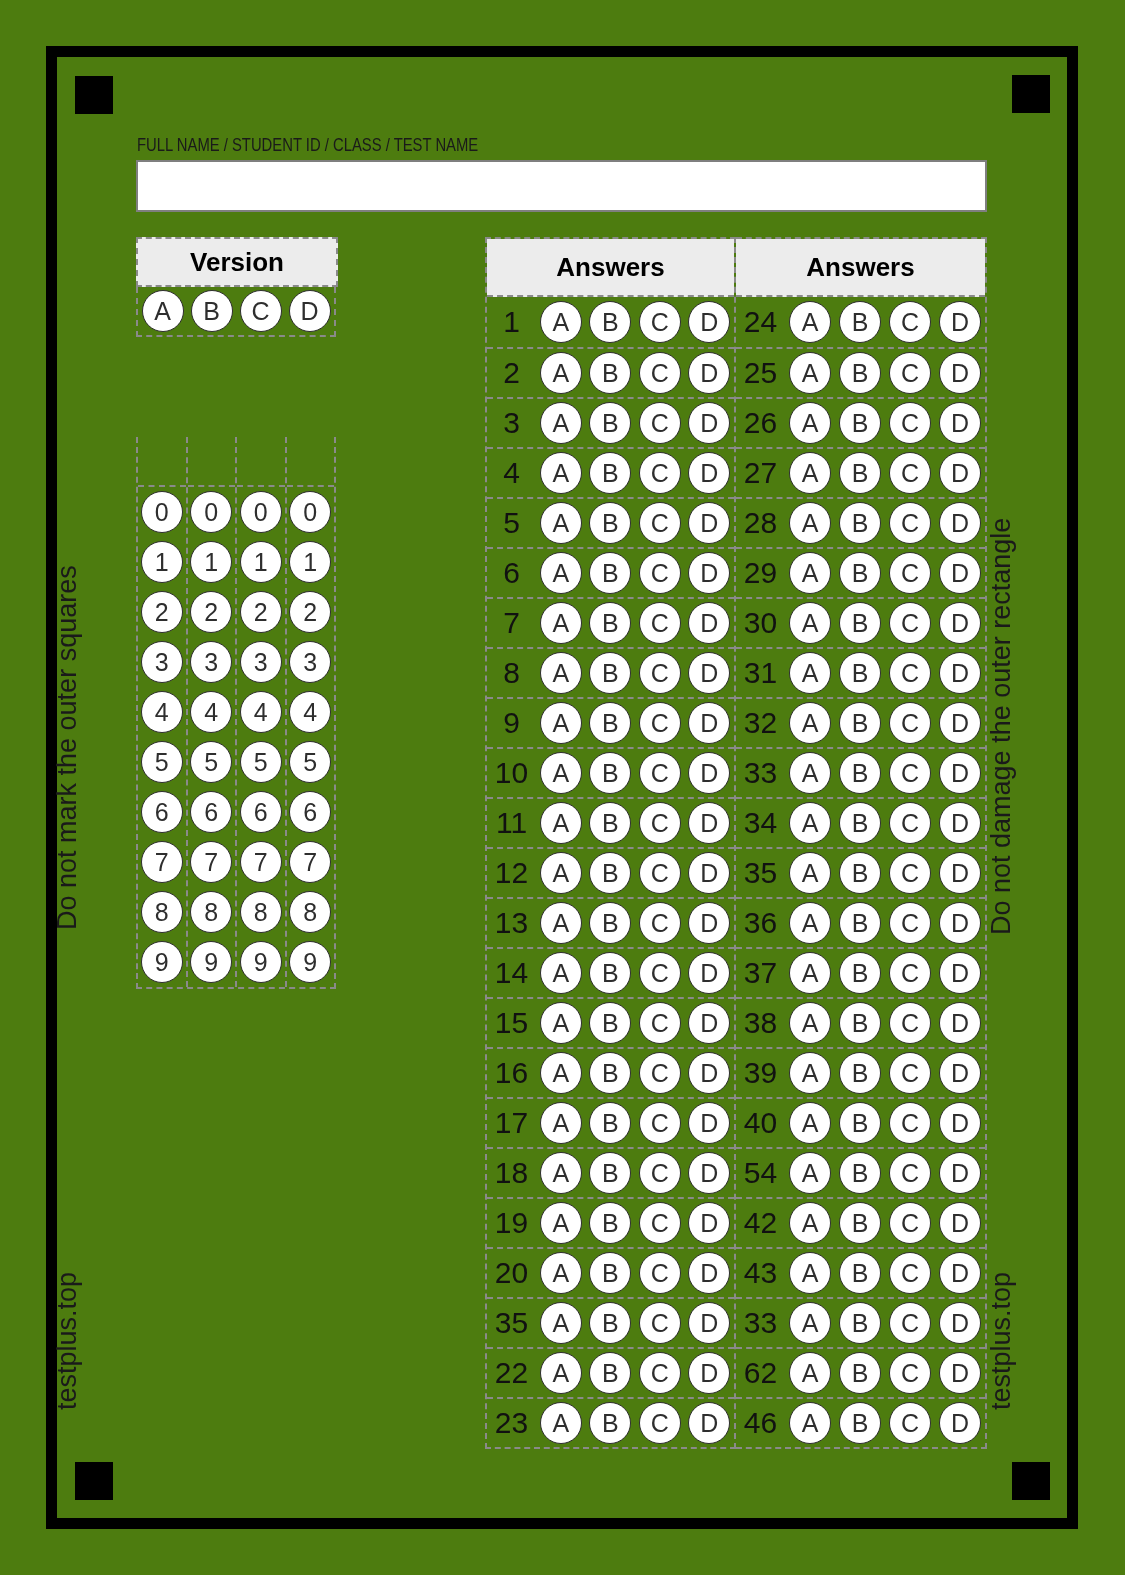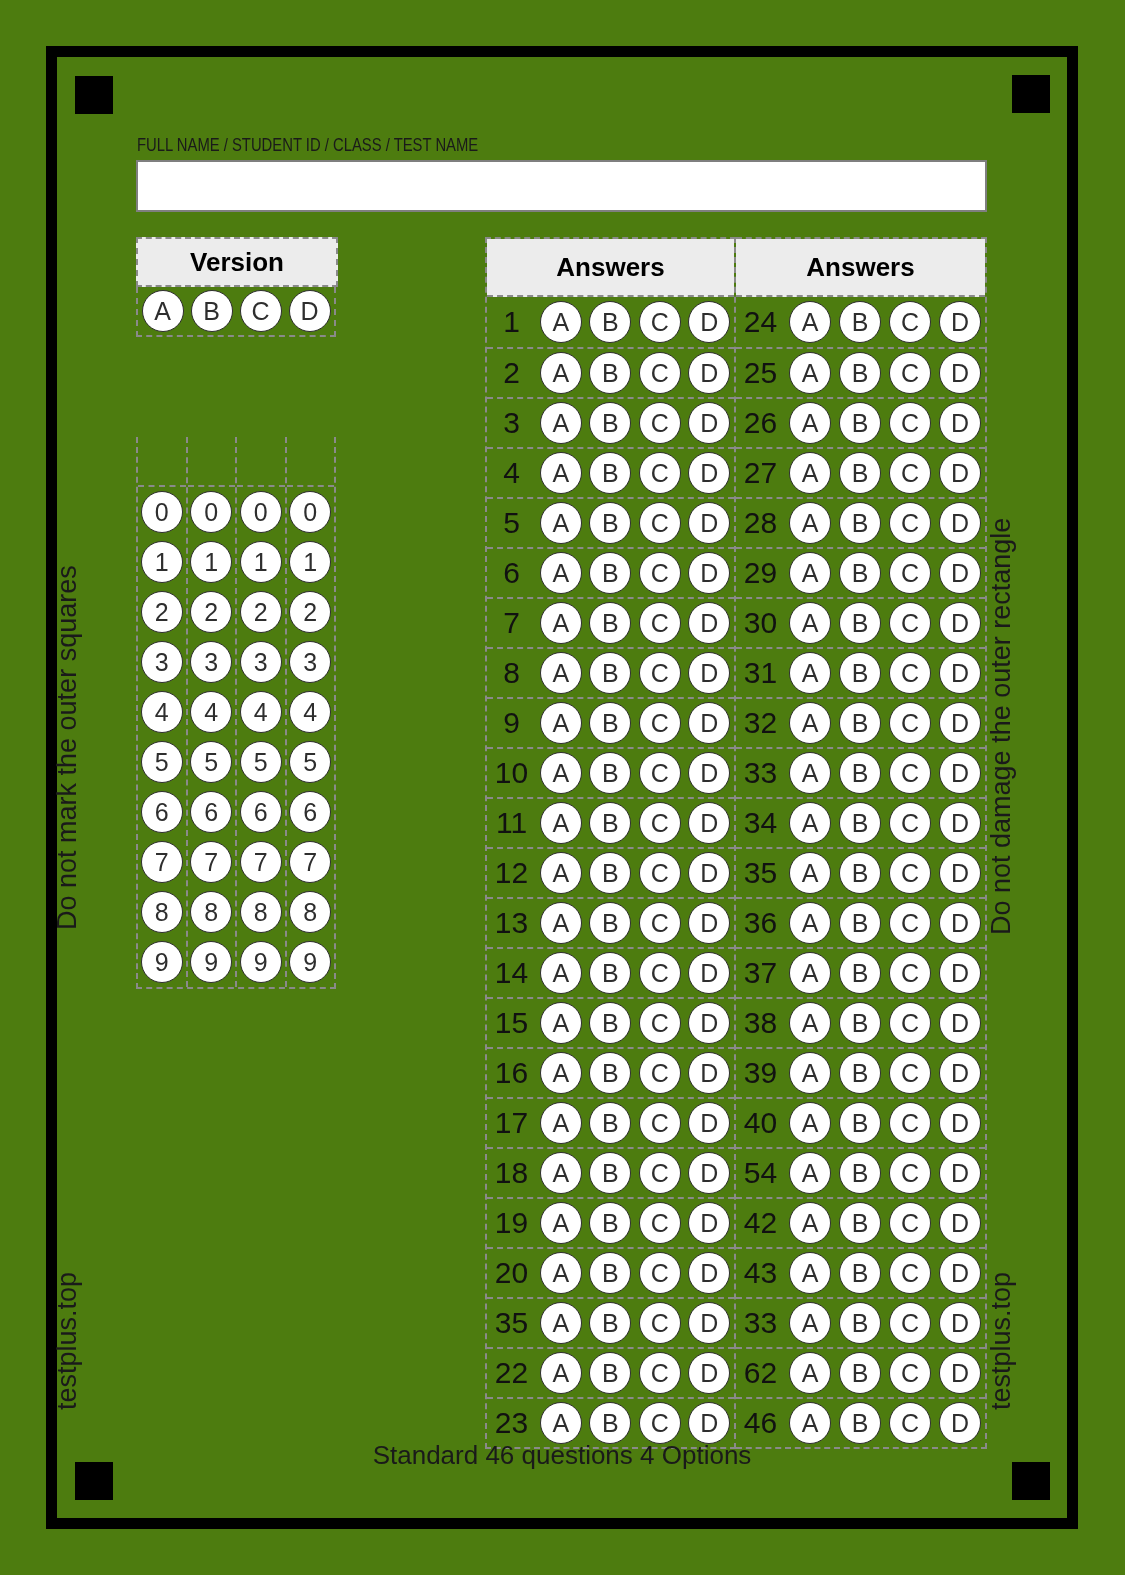--- a/index.html
+++ b/index.html
@@ -981,15 +981,14 @@
           </div>
         </div>
       </div>
     </div>
 
   <div class="vtext note-left">Do not mark the outer squares</div>
   <div class="vtext note-right">Do not damage the outer rectangle</div>
   <div class="vtext wm-left">testplus.top</div>
   <div class="vtext wm-right">testplus.top</div>
 
-  <div class="footer-text">Standard 46 questions 4 Options</div>
 
 </div>
 
 </body></html>

